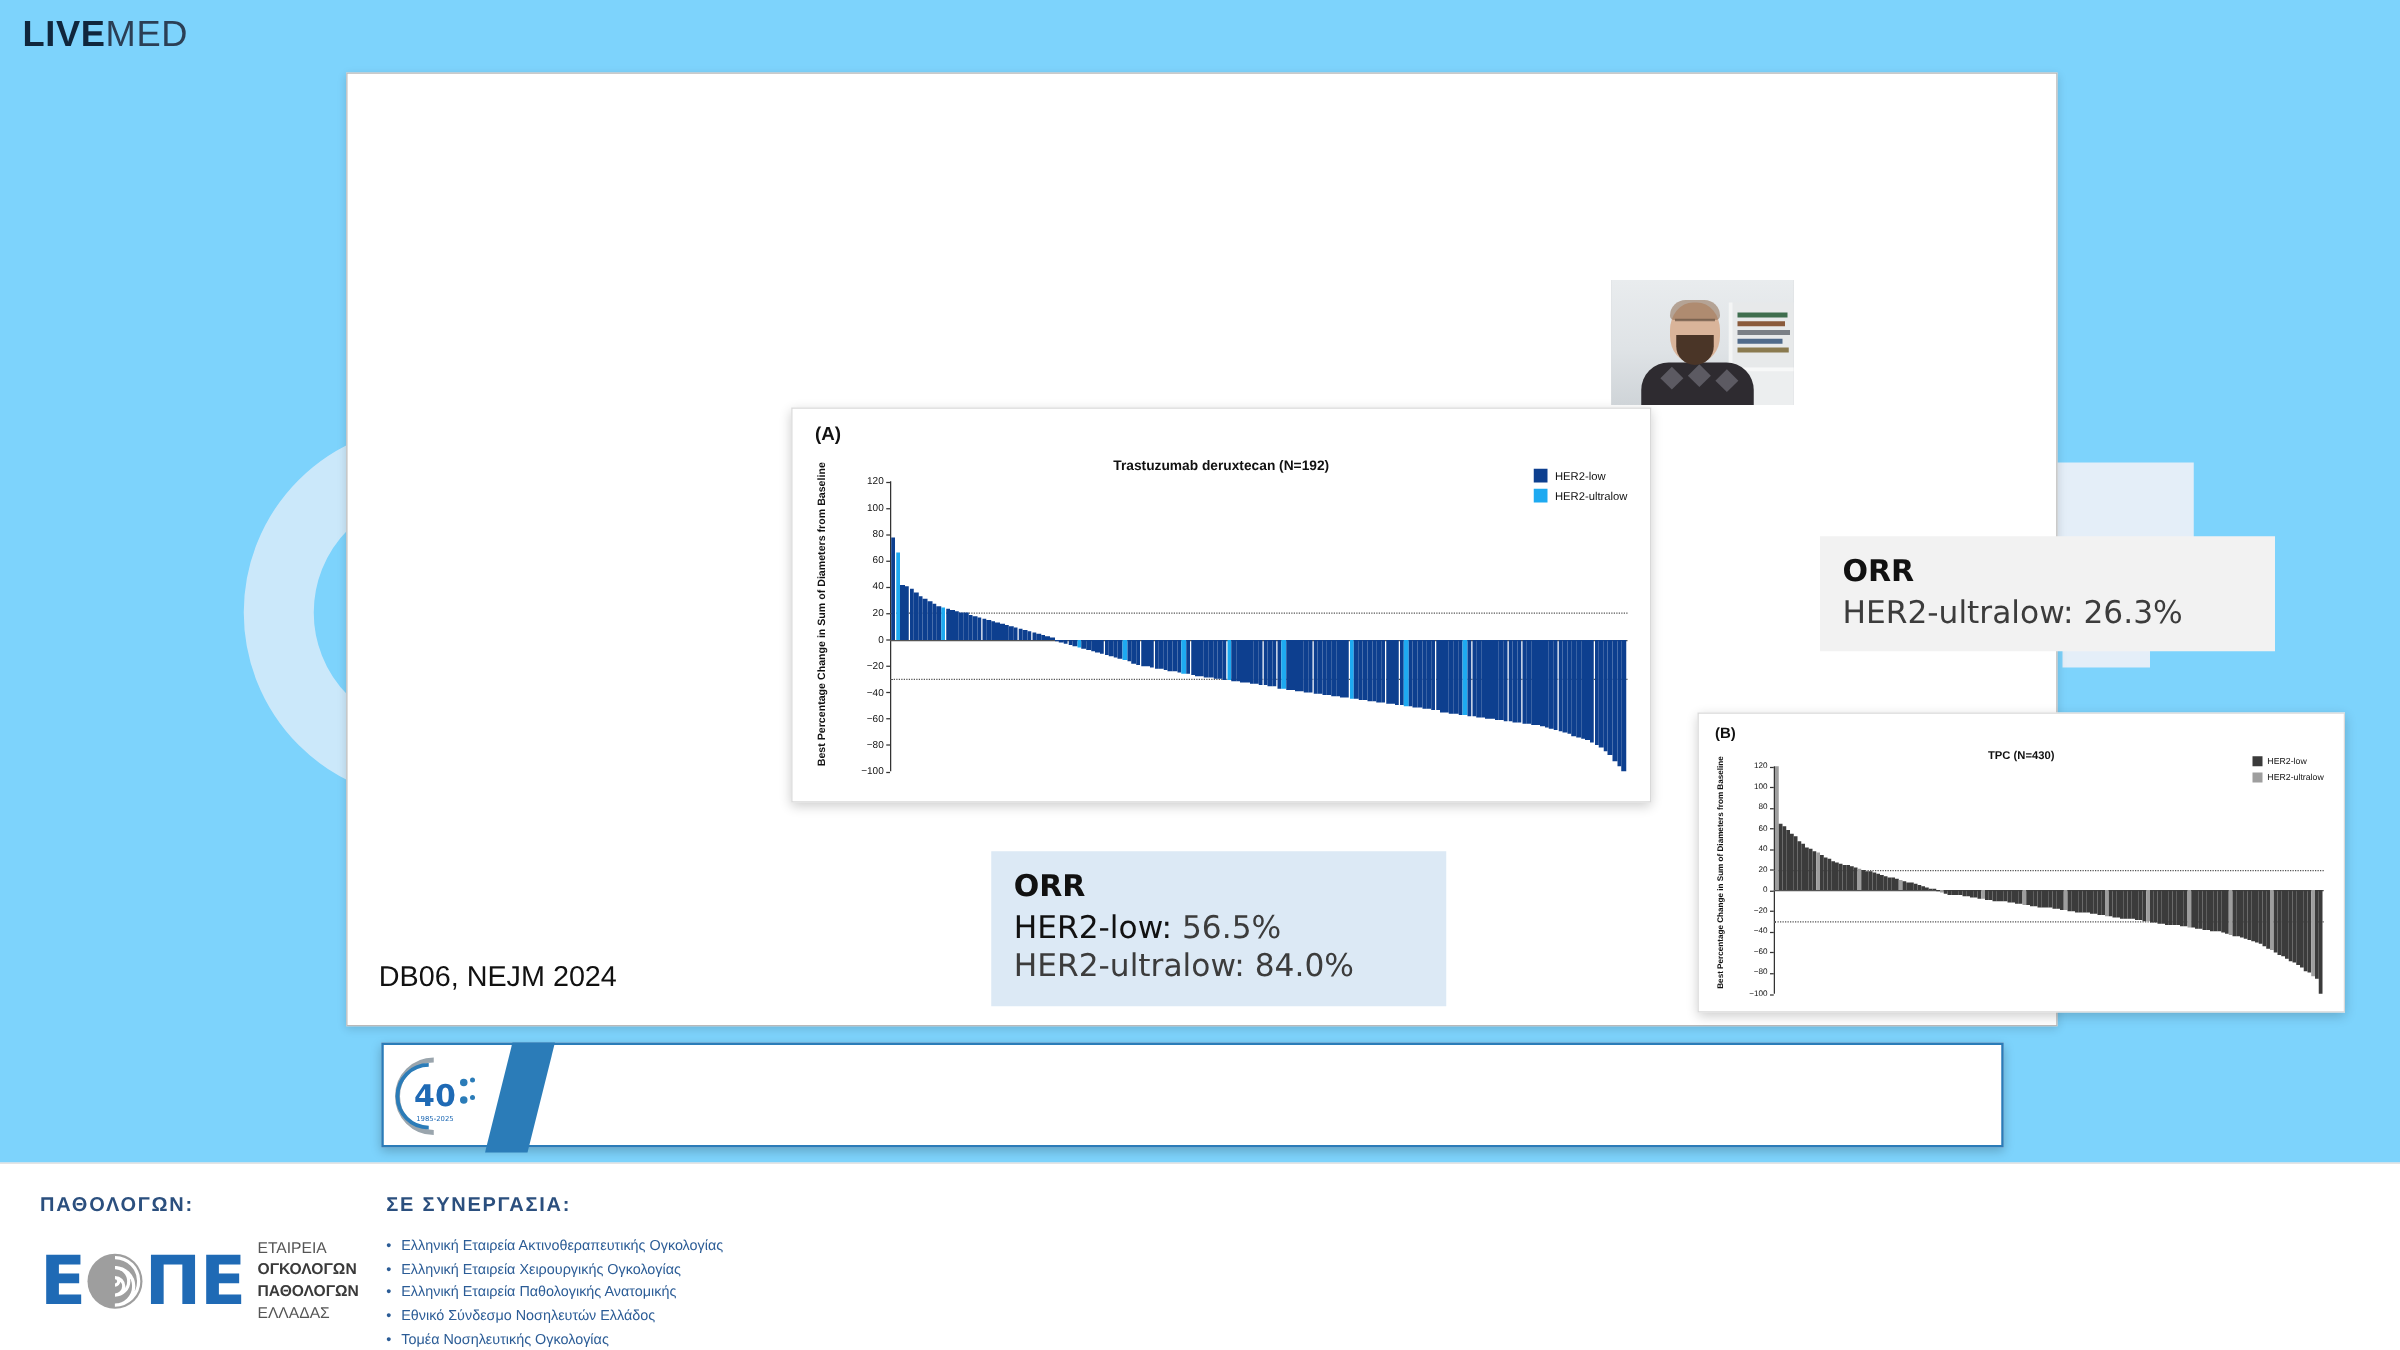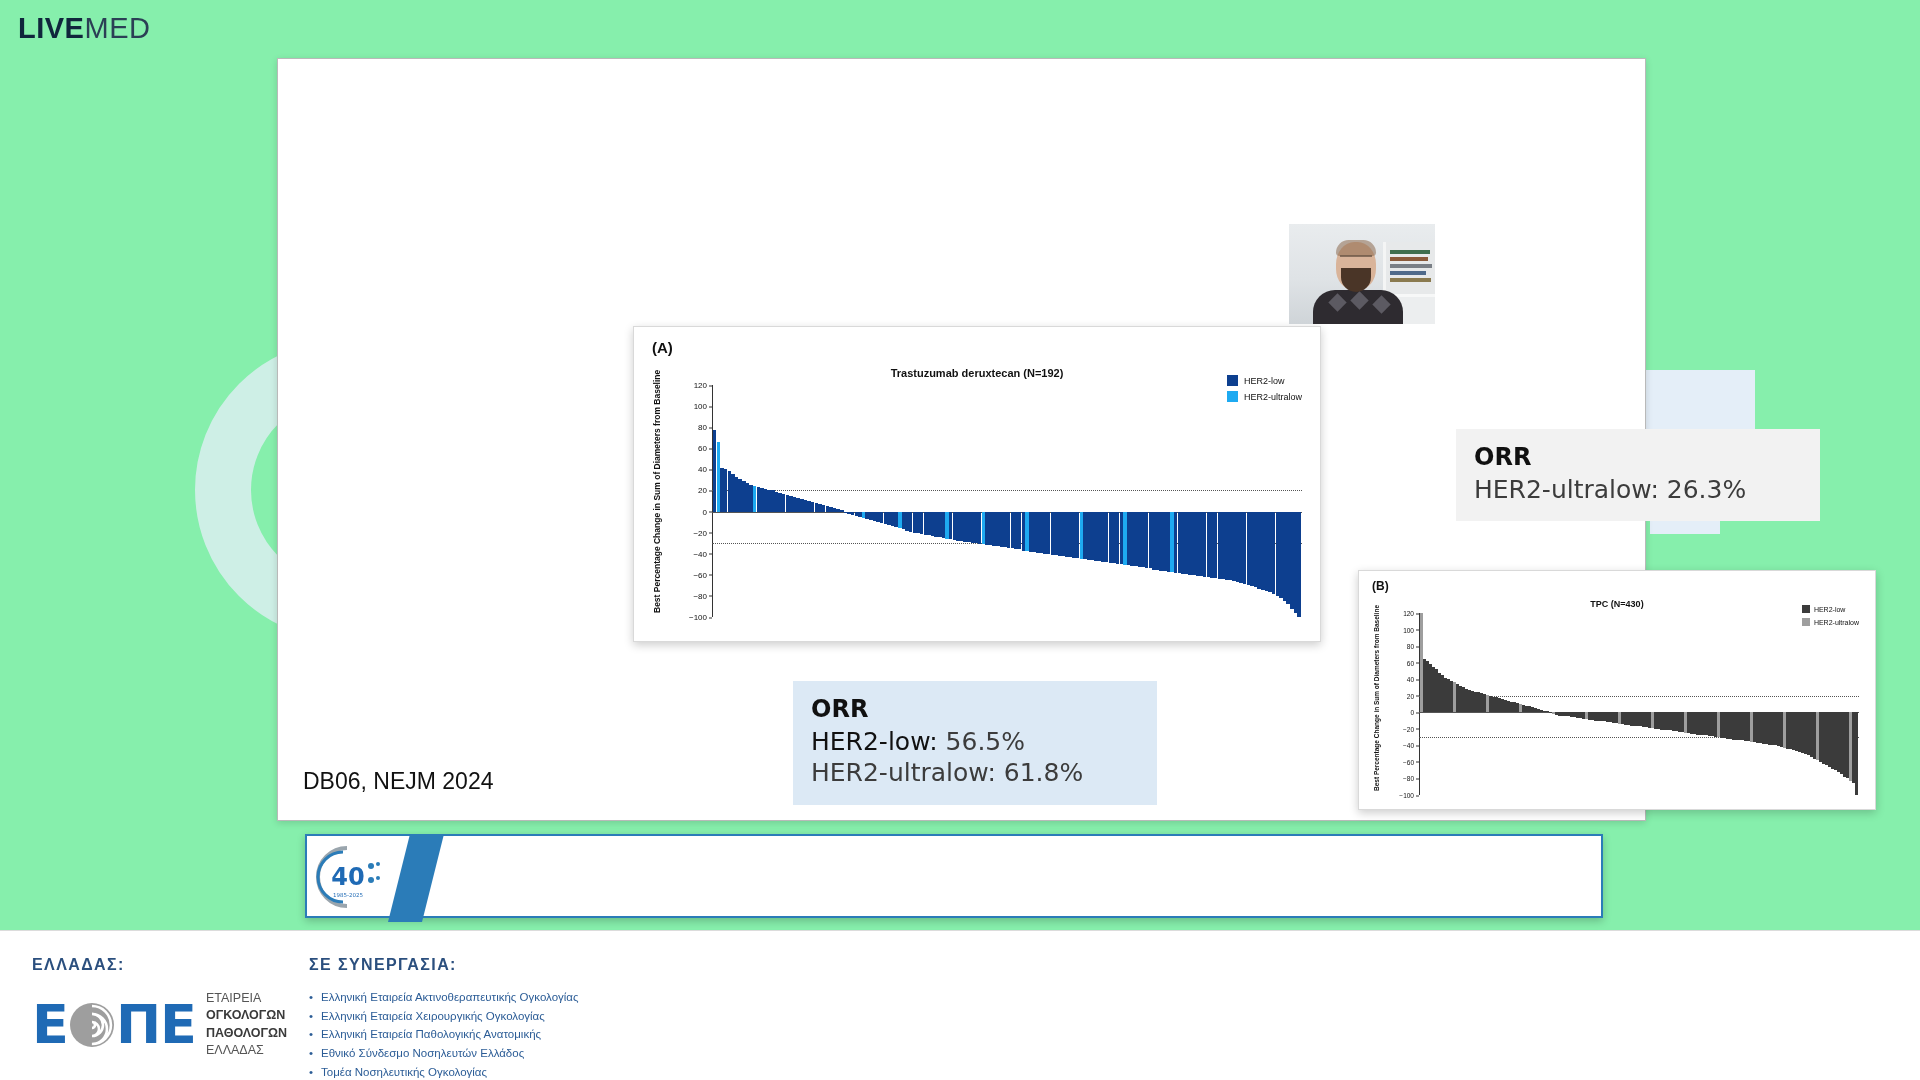--- a/index.html
+++ b/index.html
@@ -2,21 +2,21 @@
 <html><head>
 <meta charset="utf-8">
 <style>
   * { box-sizing: border-box; margin: 0; padding: 0; }
   html, body {
     width: 1920px; height: 1080px;
     background: #ffffff;
     font-family: "Liberation Sans", sans-serif;
     overflow: hidden;
   }
-  #stage { position: relative; width: 1920px; height: 1000px; background: #86efac; }
+  #stage { position: relative; width: 1920px; height: 1000px; background: #7dd3fc; }
 
   
   #brand { position: absolute; left: 18px; top: 14px; font-size: 29px; letter-spacing: 0.5px; line-height: 1; }
   #brand .b1 { font-weight: bold; color: #10263c; }
   #brand .b2 { font-weight: 400; color: #2b3f55; }
 
   
   .deco-circle {
     position: absolute; border-radius: 50%;
     border: 56px solid #e7f0f9; opacity: .75;
@@ -551,21 +551,21 @@
         <div class="leg-row">
           <span class="leg-sw" style="background:#9e9e9e"></span>
           <span class="leg-lab">HER2-ultralow</span>
         </div>
       </div>
     </div>
 
     <div class="orr-box" id="orr-a">
       <div class="orr-title">ORR</div>
       <div class="orr-line"><span class="k">HER2-low: </span><span>56.5%</span></div>
-      <div class="orr-line">HER2-ultralow: 61.8%</div>
+      <div class="orr-line">HER2-ultralow: 84.0%</div>
     </div>
 
     <div class="orr-box" id="orr-b">
       <div class="orr-title">ORR</div>
       <div class="orr-line">HER2-ultralow: 26.3%</div>
     </div>
 
   </div>
 
   <div id="webcam">
@@ -601,21 +601,21 @@
         <circle cx="56" cy="38" r="3"></circle>
           <circle cx="63" cy="36" r="2"></circle>
       </g>
     </svg>
     <div id="banner-slash"></div>
   </div>
 
   <div id="footer">
 
     <div id="f-org">
-      <div class="f-head">ΕΛΛΑΔΑΣ:</div>
+      <div class="f-head">ΠΑΘΟΛΟΓΩΝ:</div>
       <div id="eope-logo">
         <div class="eope-mark">
           <span class="eope-ch">Ε</span>
           <svg class="spiral" viewBox="0 0 46 46">
             <circle cx="23" cy="23" r="22" fill="#9e9e9e"></circle>
             <path d="M23 4 A19 19 0 1 1 22.9 42 A15 15 0 1 0 23 12 A11 11 0 1 1 23 34 A7 7 0 1 0 23 20 A3 3 0 1 1 23 26" fill="none" stroke="#ffffff" stroke-width="2.6"></path>
           </svg>
           <span class="eope-ch">Π</span>
           <span class="eope-ch">Ε</span>
         </div>

